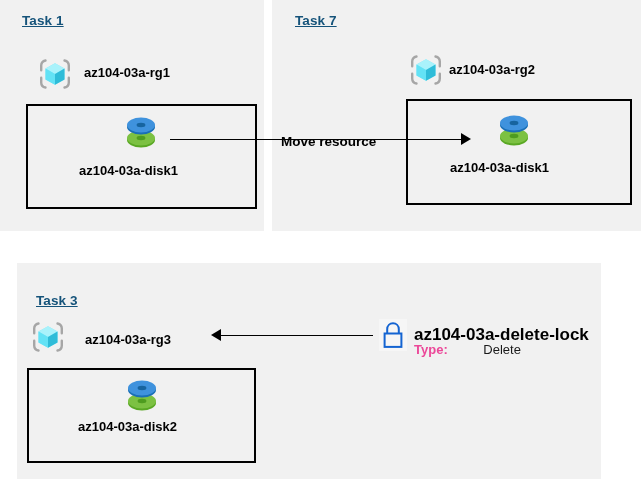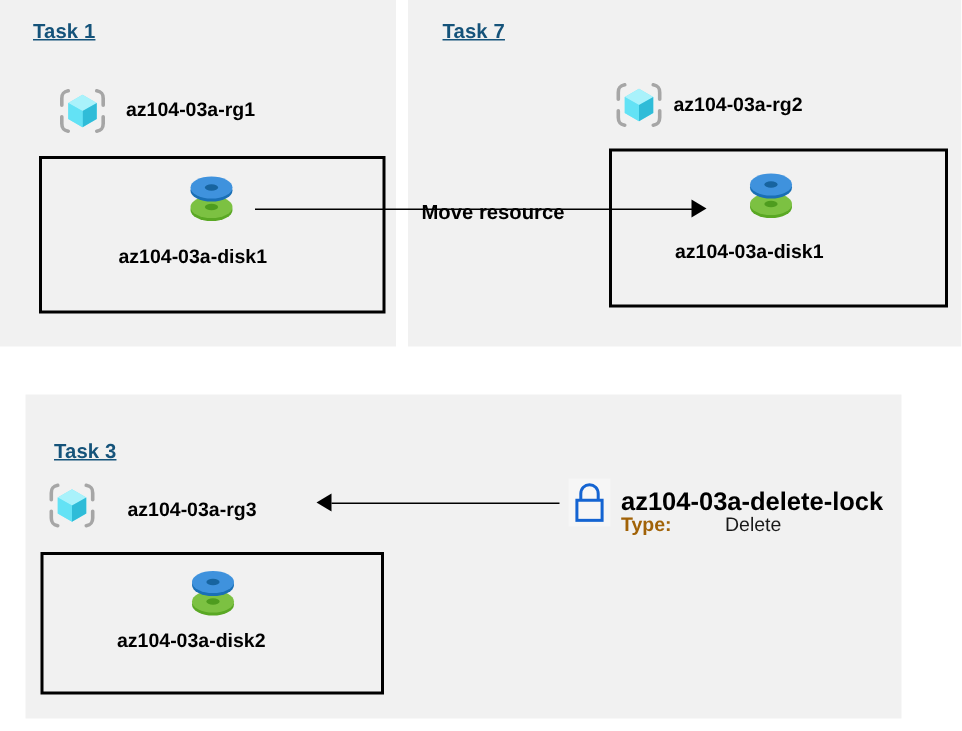--- a/index.html
+++ b/index.html
@@ -101,21 +101,21 @@
     white-space: nowrap;
   }
   #lock-type-row {
     position: absolute;
     left: 414px;
     top: 342px;
     font-size: 13px;
     color: #1a1a1a;
     white-space: nowrap;
   }
-  #lock-type-key { font-weight: bold; color: #a16207; }
+  #lock-type-key { font-weight: bold; color: #ec4899; }
   #lock-type-val { font-weight: normal; margin-left: 32px; }
 
   
   .arrow-line {
     position: absolute;
     background: #000000;
     height: 1px;
   }
   #move-arrow-line { left: 170px; top: 139px; width: 293px; }
   #move-arrow-head {

